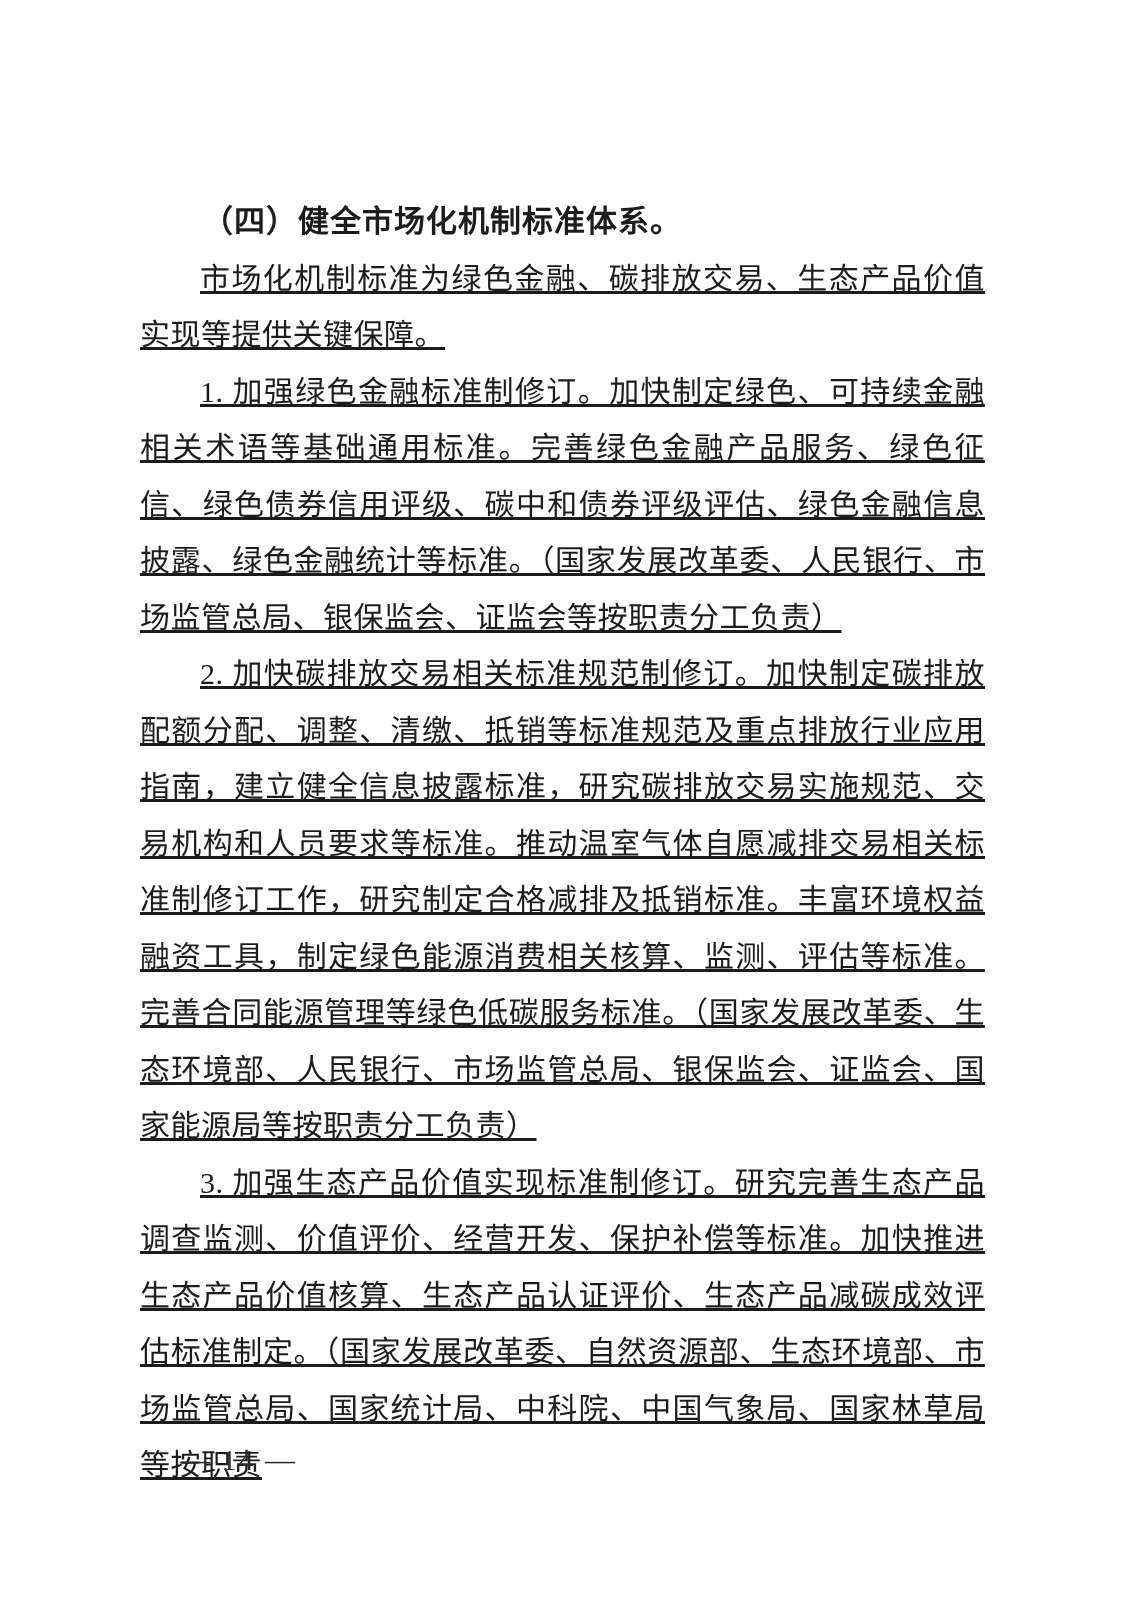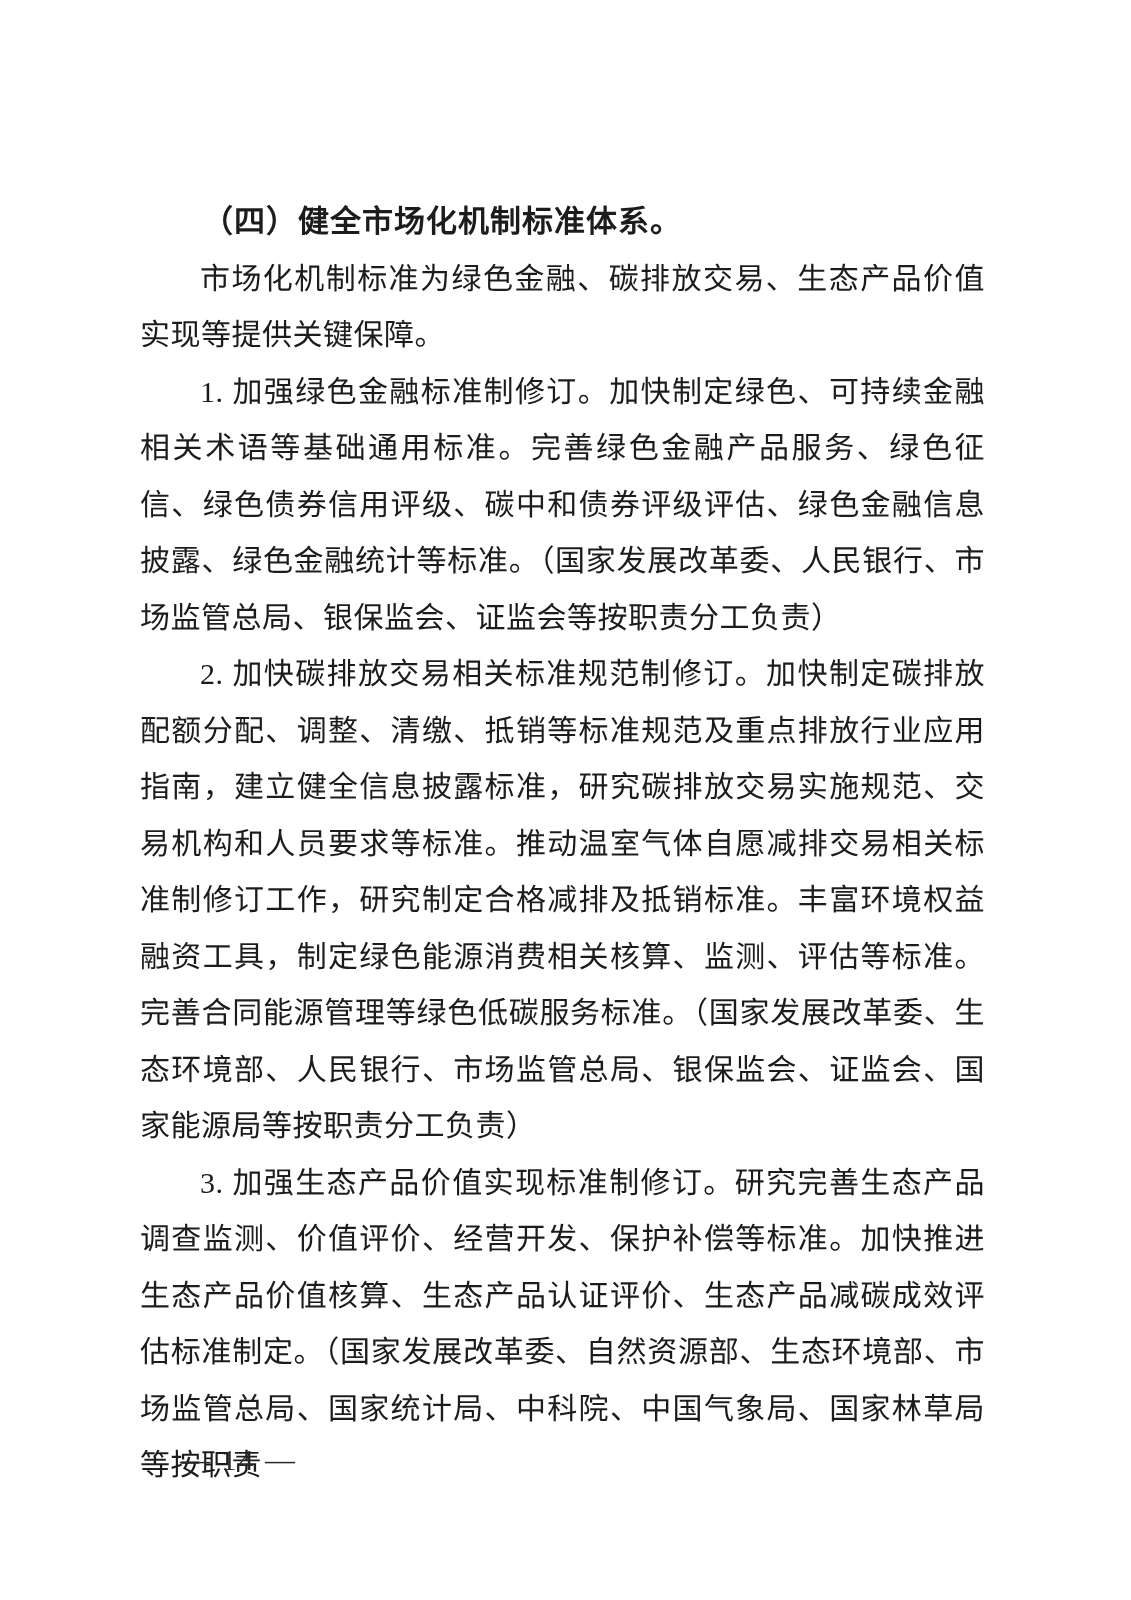--- a/index.html
+++ b/index.html
@@ -33,20 +33,21 @@
   }
   .body-para {
     margin: 0;
     font-size: 30px;
     line-height: 56.5px;
     text-align: justify;
     text-justify: inter-character;
     text-indent: 2em;
     letter-spacing: 0.5px;
     word-break: break-all;
+    text-decoration: underline;
   }
   .page-number {
     position: absolute;
     left: 180px;
     top: 1440px;
     font-size: 30px;
     line-height: 40px;
     letter-spacing: 2px;
     color: #2a2a2a;
     white-space: nowrap;

